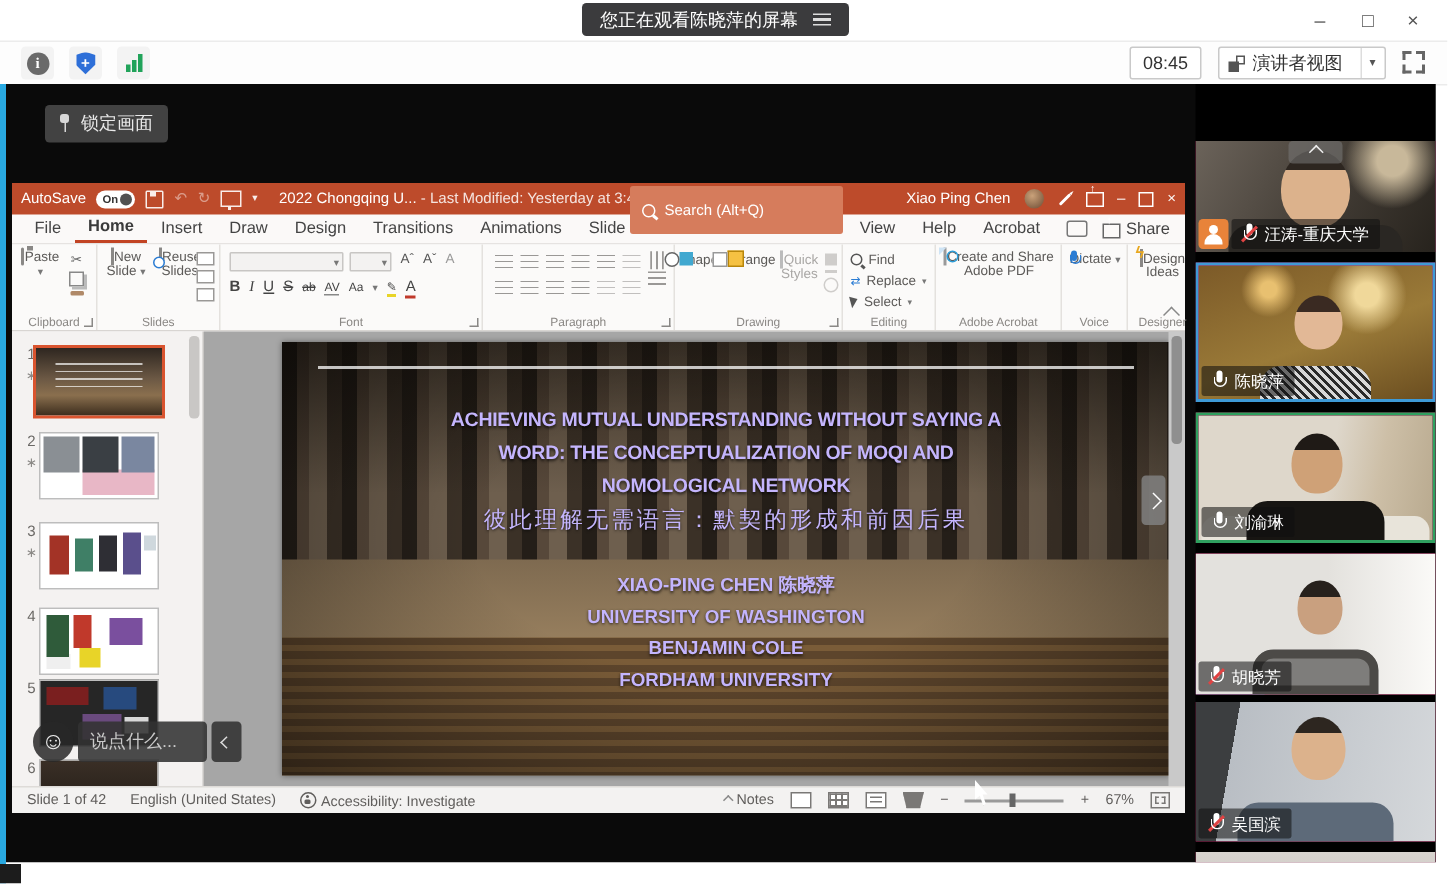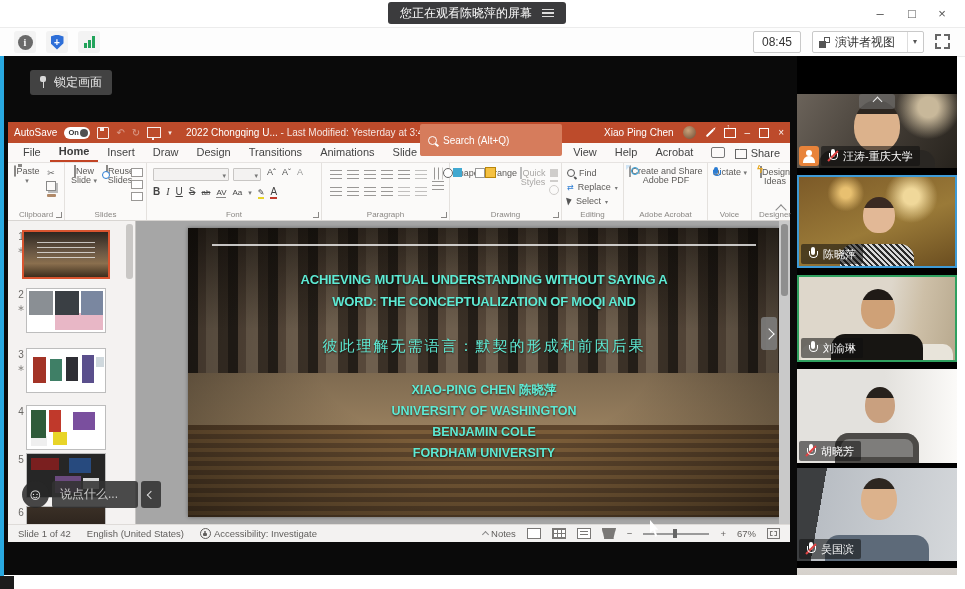--- a/index.html
+++ b/index.html
@@ -135,21 +135,21 @@
   .th5{background:linear-gradient(#7a1f1f,#7a1f1f) 4px 4px/28px 12px no-repeat,linear-gradient(#274a7e,#274a7e) 42px 4px/22px 15px no-repeat,linear-gradient(#6a4a7e,#6a4a7e) 28px 22px/26px 17px no-repeat,linear-gradient(#d8d8d8,#d8d8d8) 56px 24px/16px 11px no-repeat,#262626;}
   .th6{background:linear-gradient(180deg,#3a2f26,#1d1813);}
 
   .canvas{flex:1;background:#a6a6a6;position:relative;overflow:hidden;}
   .slide{position:absolute;left:52px;top:7px;width:592px;height:289px;background:#6b5a44;overflow:hidden;box-shadow:0 0 4px rgba(0,0,0,.4);}
   .sl-arch{position:absolute;left:0;right:0;top:0;height:58%;background:repeating-linear-gradient(90deg,#241e18 0 10px,#57483a 10px 18px,#6e5f4e 18px 30px,#3b3127 30px 40px);}
   .sl-mid{position:absolute;left:0;right:0;top:50%;height:22%;background:linear-gradient(180deg,#7e6a50,#9b8260);}
   .sl-floor{position:absolute;left:0;right:0;bottom:0;height:32%;background:repeating-linear-gradient(180deg,#5d452c 0 5px,#7a5c38 5px 9px);}
   .sl-vig{position:absolute;inset:0;background:radial-gradient(ellipse at 50% 45%,rgba(0,0,0,0) 40%,rgba(0,0,0,.5) 100%),linear-gradient(180deg,rgba(20,15,10,.55),rgba(0,0,0,0) 35%);}
   .sl-topline{position:absolute;left:4%;right:4%;top:16px;height:2px;background:rgba(255,255,255,.75);}
-  .sl-text{position:absolute;inset:0;text-align:center;color:#5eead4;}
+  .sl-text{position:absolute;inset:0;text-align:center;color:#c4b5fd;}
   .tl{position:absolute;left:0;right:0;font-weight:bold;font-size:13px;letter-spacing:-0.2px;text-shadow:0 1px 2px rgba(0,0,0,.7);}
   .tzh{position:absolute;left:0;right:0;font-size:15px;letter-spacing:2px;font-family:"Liberation Serif",serif;text-shadow:0 1px 2px rgba(0,0,0,.7);}
   .auth{position:absolute;left:0;right:0;font-weight:bold;font-size:12.5px;line-height:21px;text-shadow:0 1px 2px rgba(0,0,0,.7);}
   .vscroll{position:absolute;right:0;top:0;bottom:0;width:11px;background:#c9c9c9;}
   .vthumb{position:absolute;left:2px;top:3px;width:7px;height:72px;background:#8f8f8f;border-radius:3px;}
   .nextbtn{position:absolute;right:13px;top:96px;width:16px;height:33px;background:rgba(128,128,128,.85);border-radius:3px;display:flex;align-items:center;justify-content:center;}
   .nextbtn .chev{border-color:#fff;}
 
   .pstatus{height:17px;background:#f3f2f1;border-top:1px solid #dedbd8;display:flex;align-items:center;font-size:9.5px;color:#605e5c;padding:0 10px;gap:16px;position:relative;}
   .acc-ic{width:9px;height:9px;border:1px solid #605e5c;border-radius:50%;position:relative;display:inline-block;vertical-align:-2px;margin-right:3px;}
@@ -494,20 +494,21 @@
       <div class="canvas">
         <div class="slide">
           <div class="sl-arch"></div>
           <div class="sl-mid"></div>
           <div class="sl-floor"></div>
           <div class="sl-vig"></div>
           <div class="sl-topline"></div>
           <div class="sl-text">
             <div class="tl" style="top:44px">ACHIEVING MUTUAL UNDERSTANDING WITHOUT SAYING A</div>
             <div class="tl" style="top:66px">WORD: THE CONCEPTUALIZATION OF MOQI AND</div>
+            <div class="tl" style="top:88px">NOMOLOGICAL NETWORK</div>
             <div class="tzh" style="top:109px">彼此理解无需语言：默契的形成和前因后果</div>
             <div class="auth" style="top:152px">XIAO-PING CHEN 陈晓萍</div>
             <div class="auth" style="top:173px">UNIVERSITY OF WASHINGTON</div>
             <div class="auth" style="top:194px">BENJAMIN COLE</div>
             <div class="auth" style="top:215px">FORDHAM UNIVERSITY</div>
           </div>
         </div>
         <div class="vscroll">
             <span class="vthumb"></span>
           </div>

